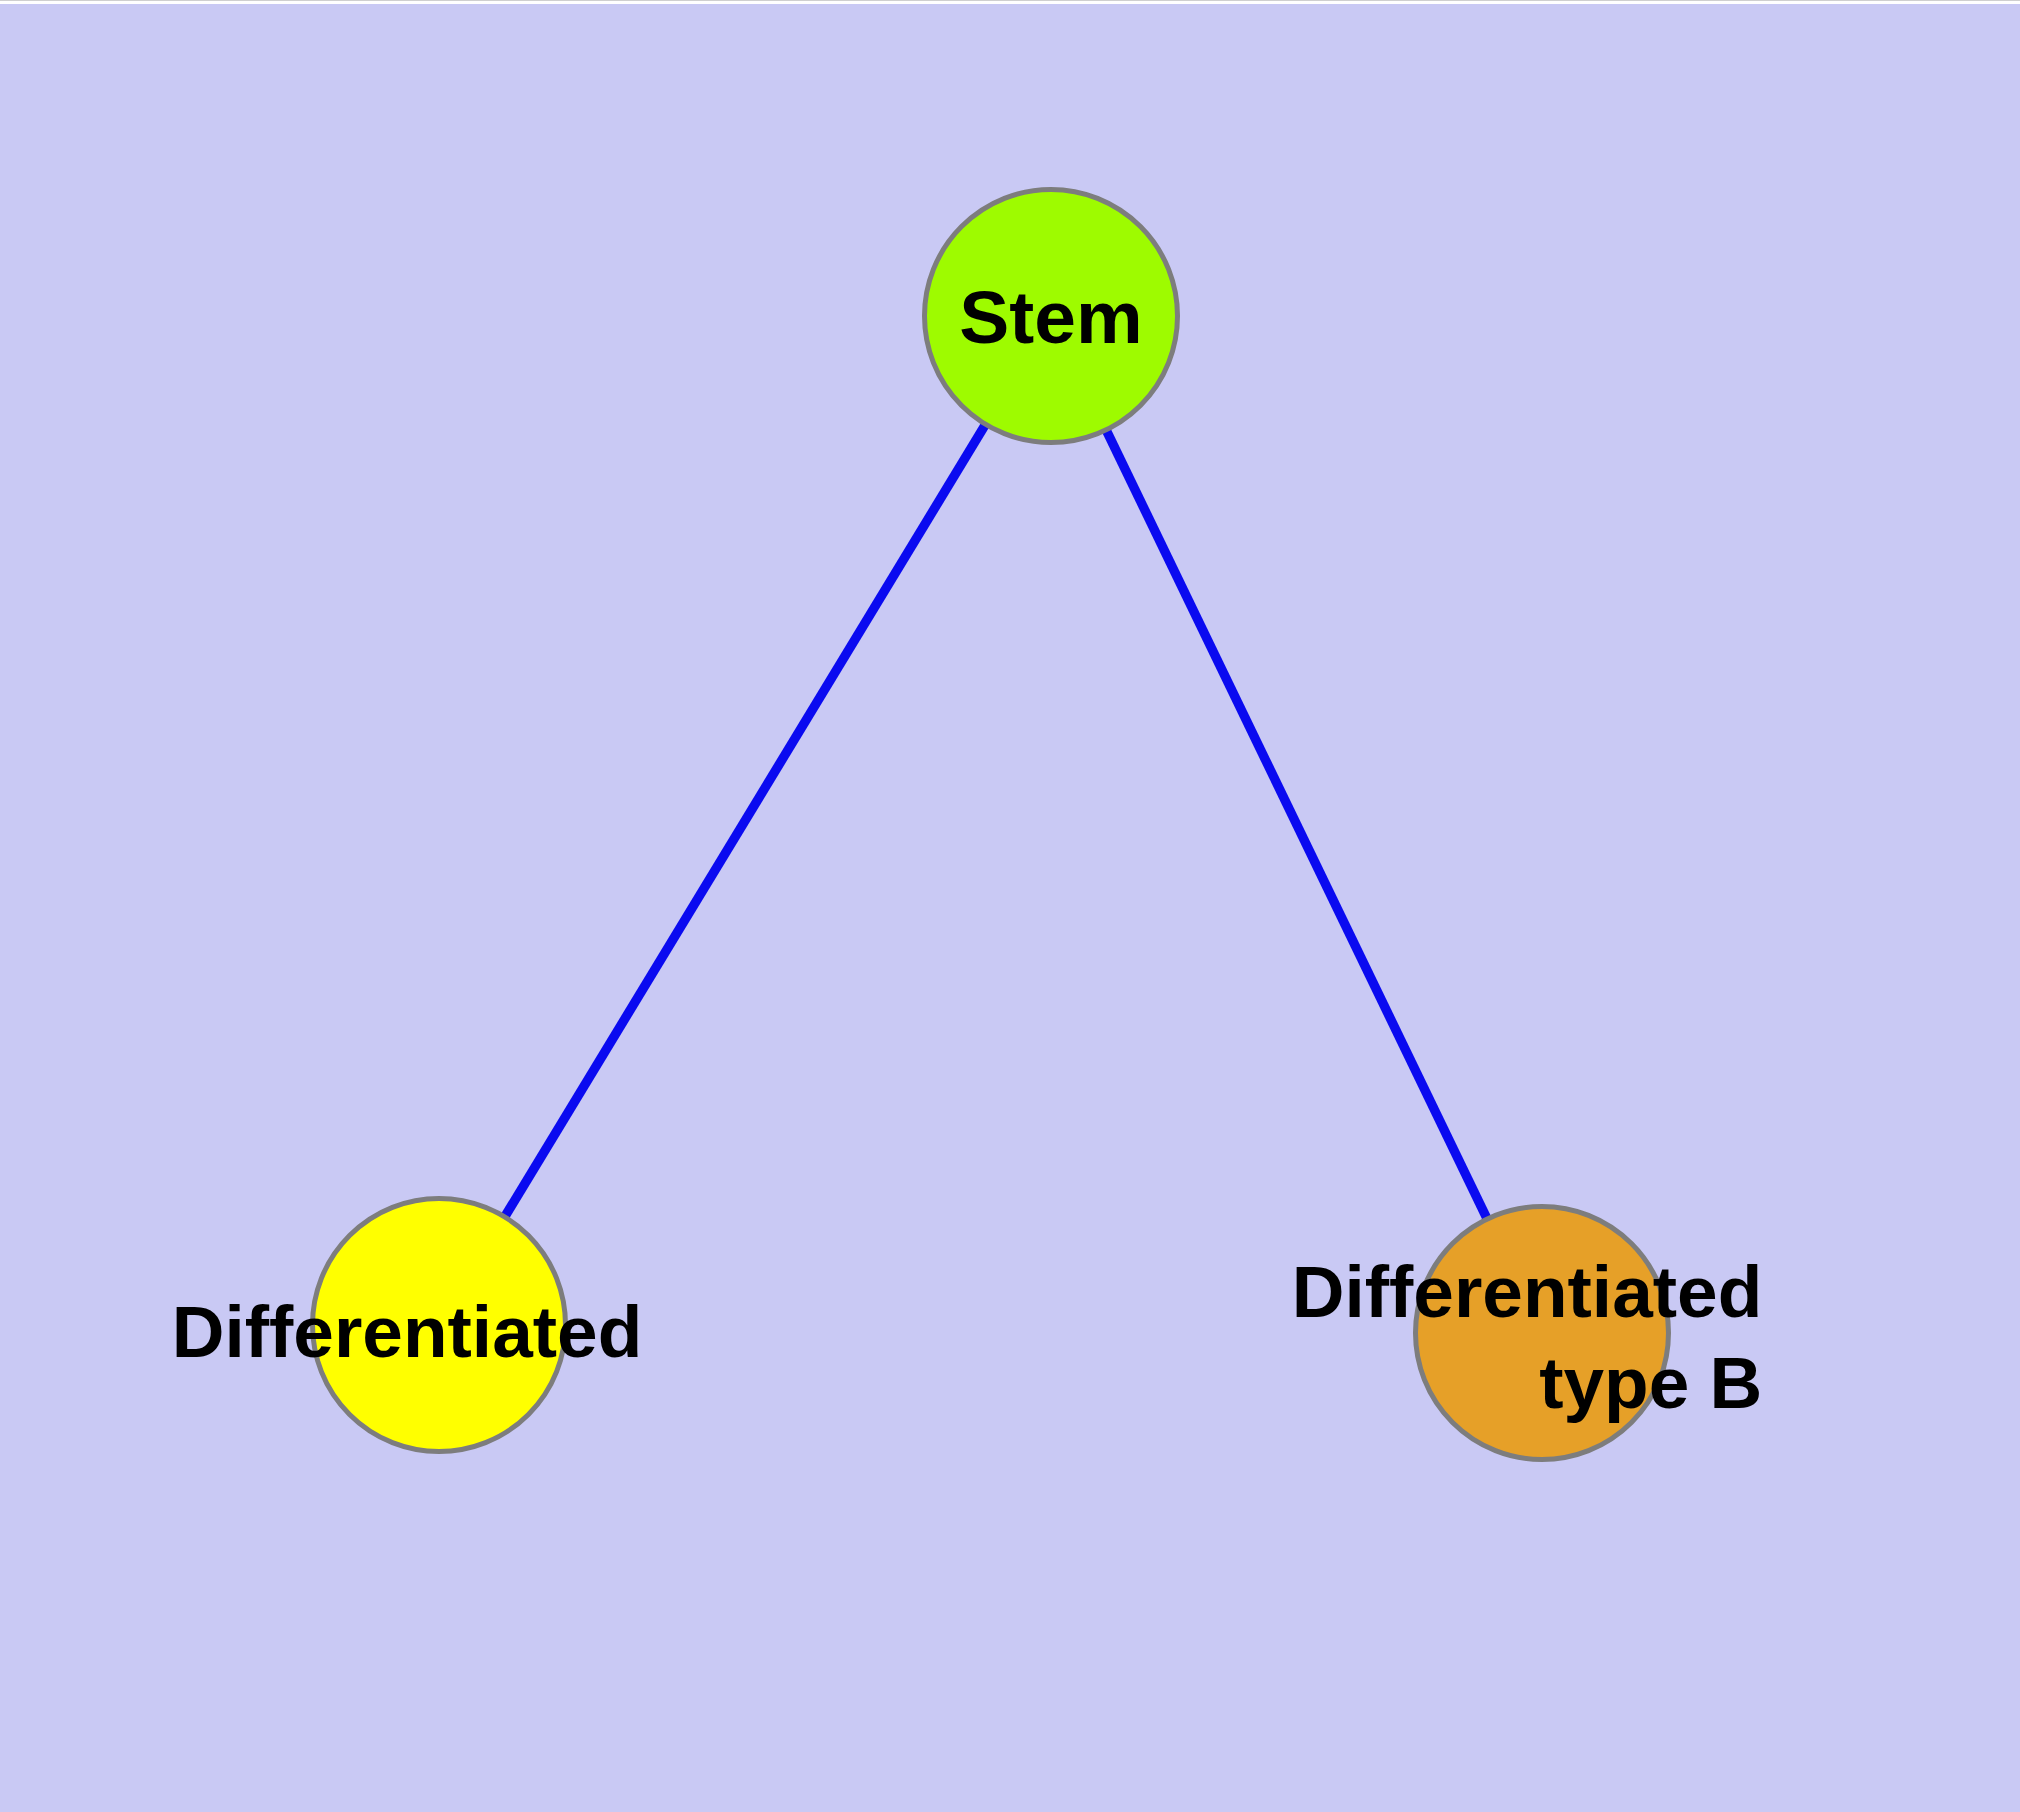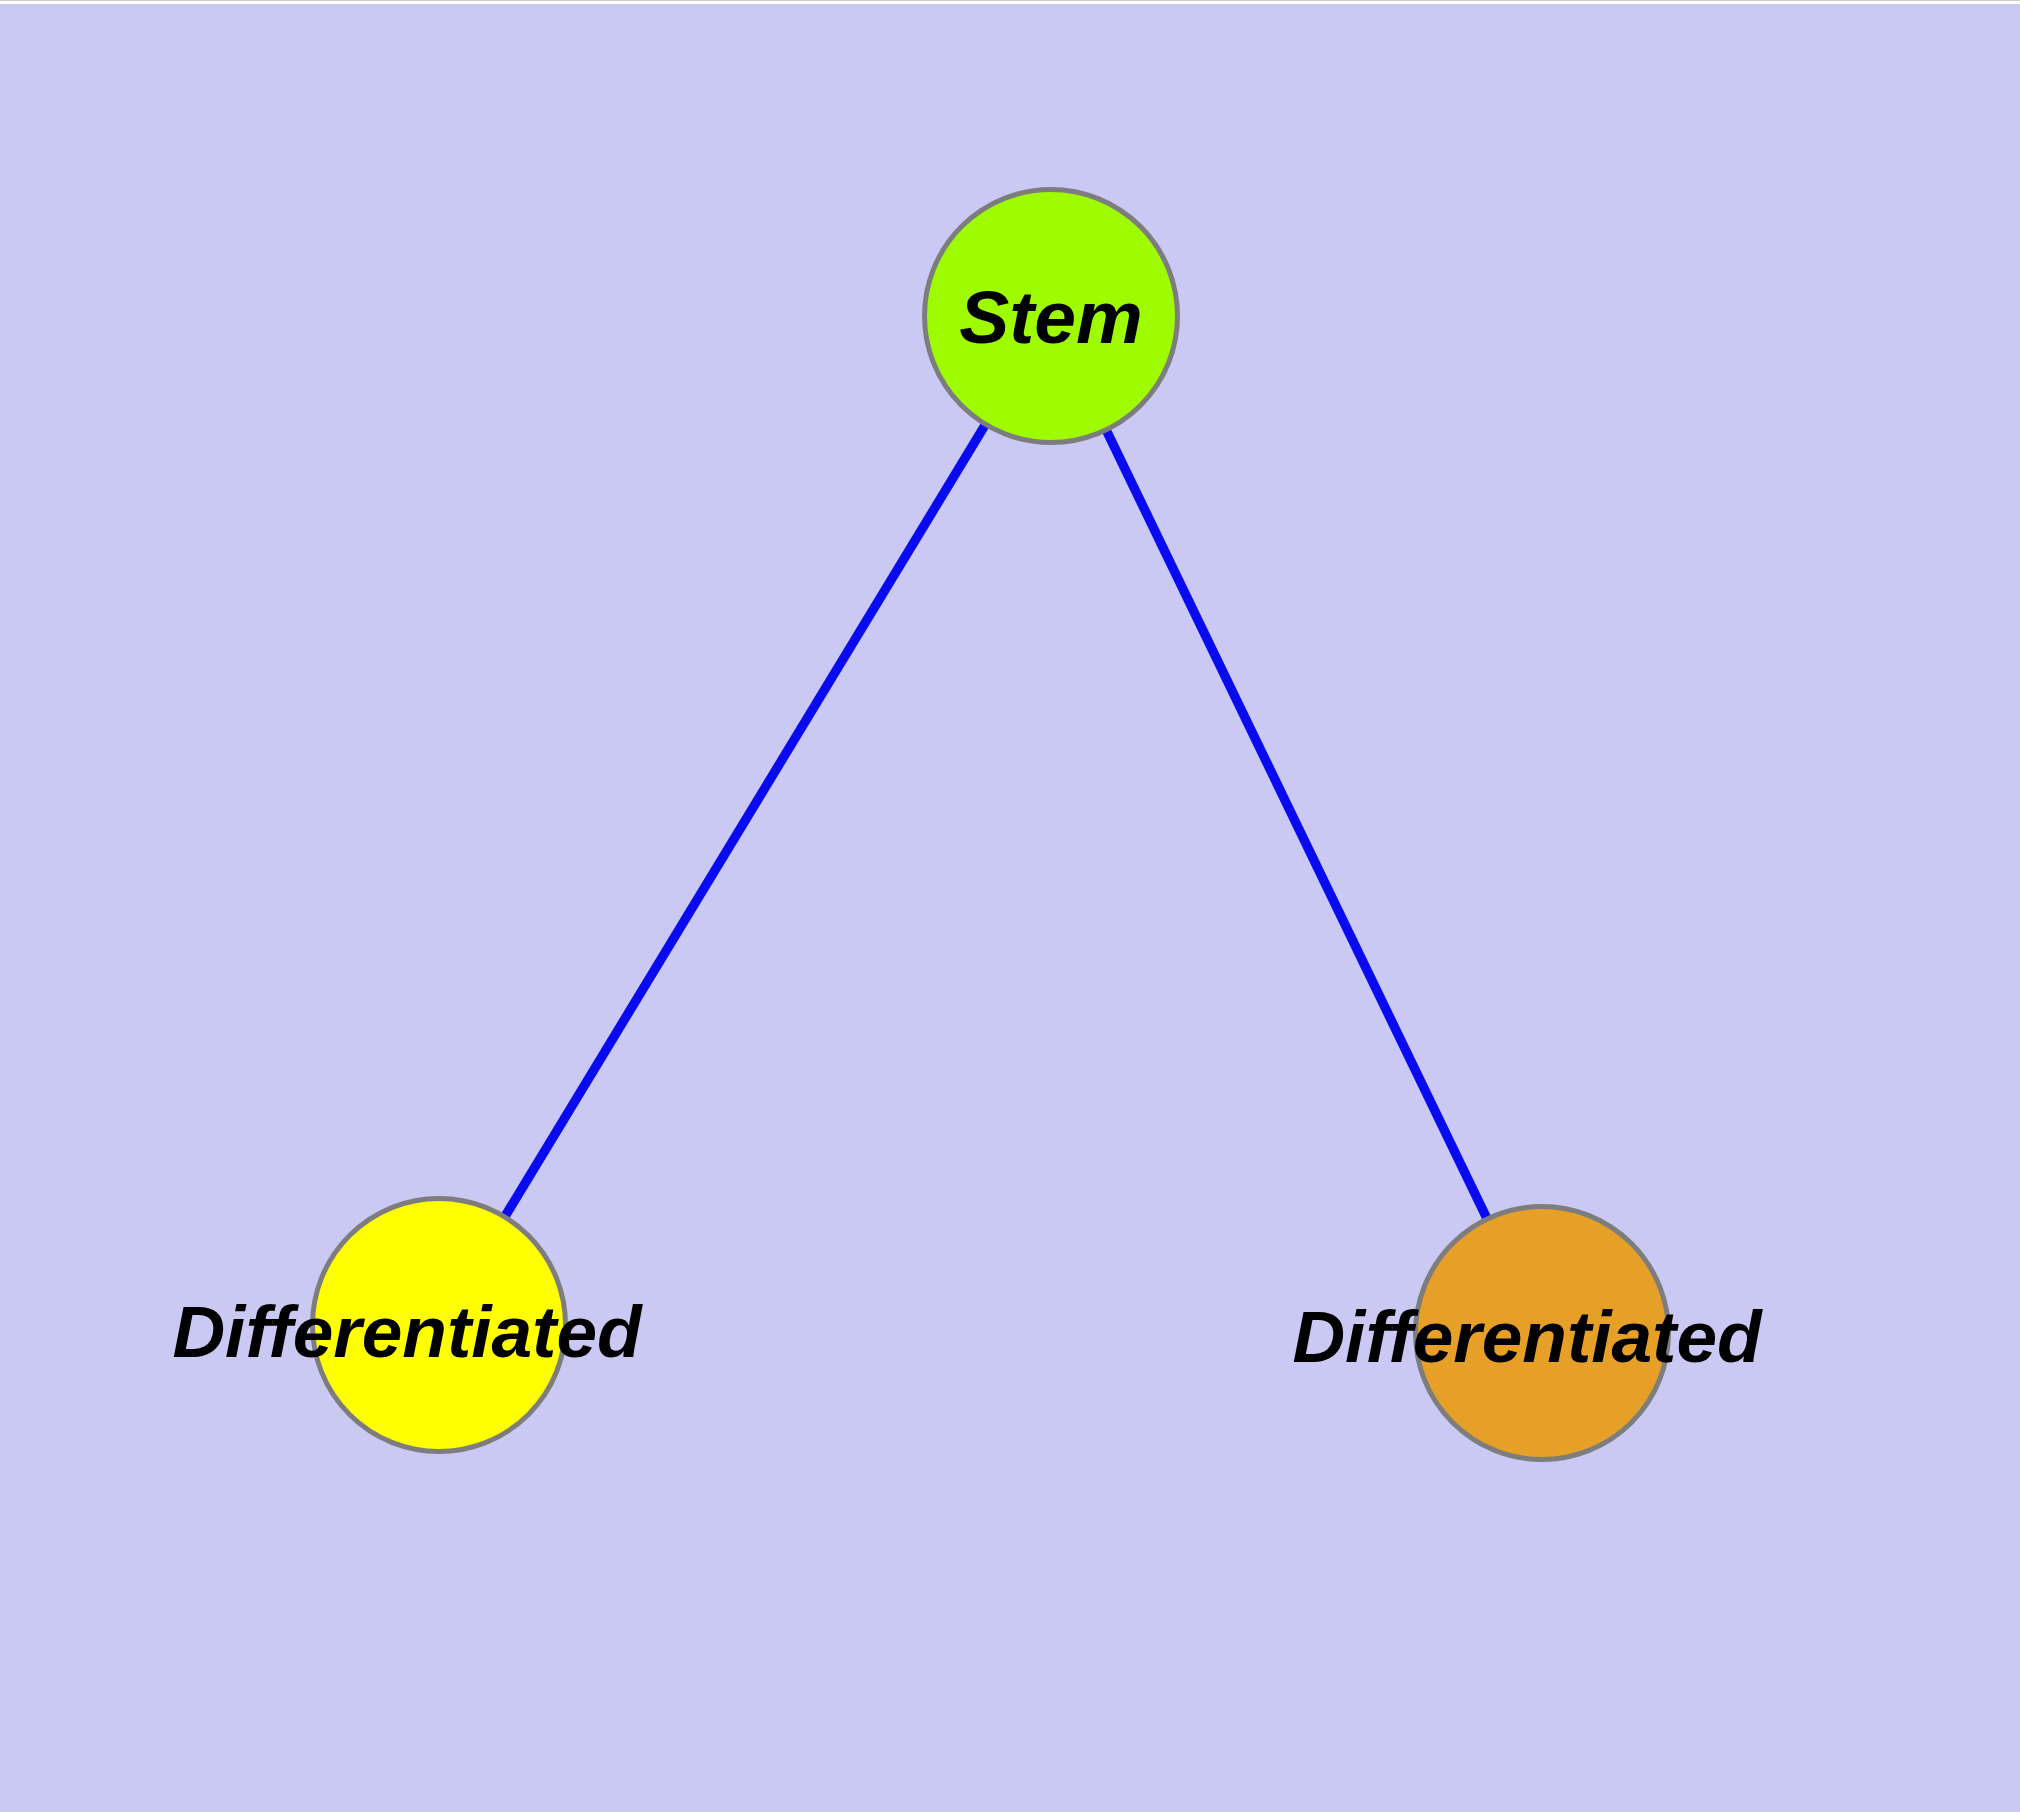--- a/index.html
+++ b/index.html
@@ -48,21 +48,20 @@
   .node-circle.type-b { left: 1413px; top: 1204px; }
   .node-label {
     position: absolute;
     transform: translate(-50%, -50%);
     text-align: right;
     color: #000000;
     font-weight: bold;
     line-height: 1.25;
     white-space: nowrap;
     z-index: 4;
-    font-style: italic;
   }
   .node-label.stem {
     left: 1051px; top: 318px;
     font-size: 75px;
   }
   .node-label.type-a {
     left: 407px; top: 1332px;
     font-size: 73px;
   }
   .node-label.type-b {
@@ -89,16 +88,17 @@
   <div class="node-circle type-b" style="background: rgb(230, 160, 40); border-color: rgb(125, 125, 125);"></div>
 
   <div class="node-label stem">Stem</div>
 
   <div class="node-label type-a">
     <div>Differentiated</div>
   </div>
 
   <div class="node-label type-b">
     <div>Differentiated</div>
+    <div>type B</div>
   </div>
 
 </div>
 
 
 </body></html>

